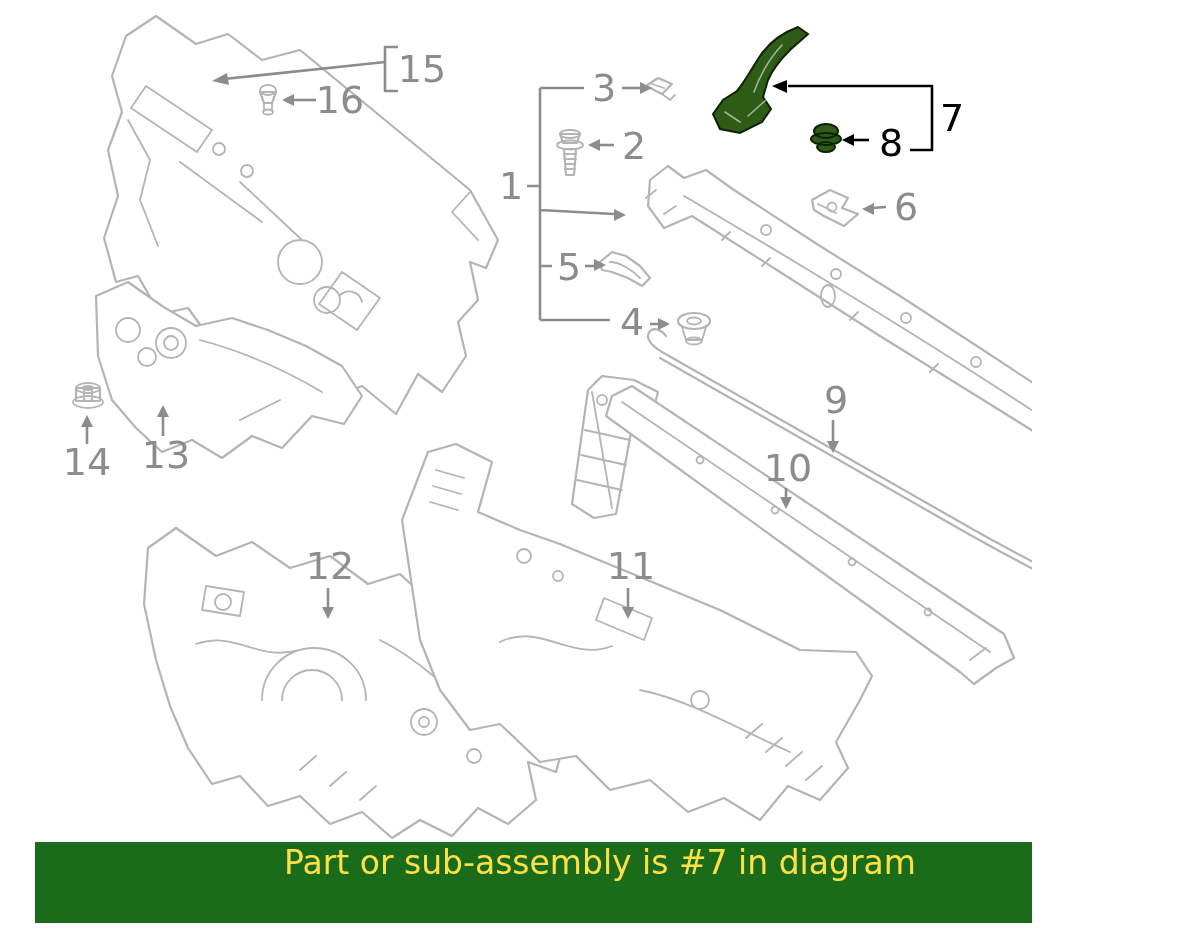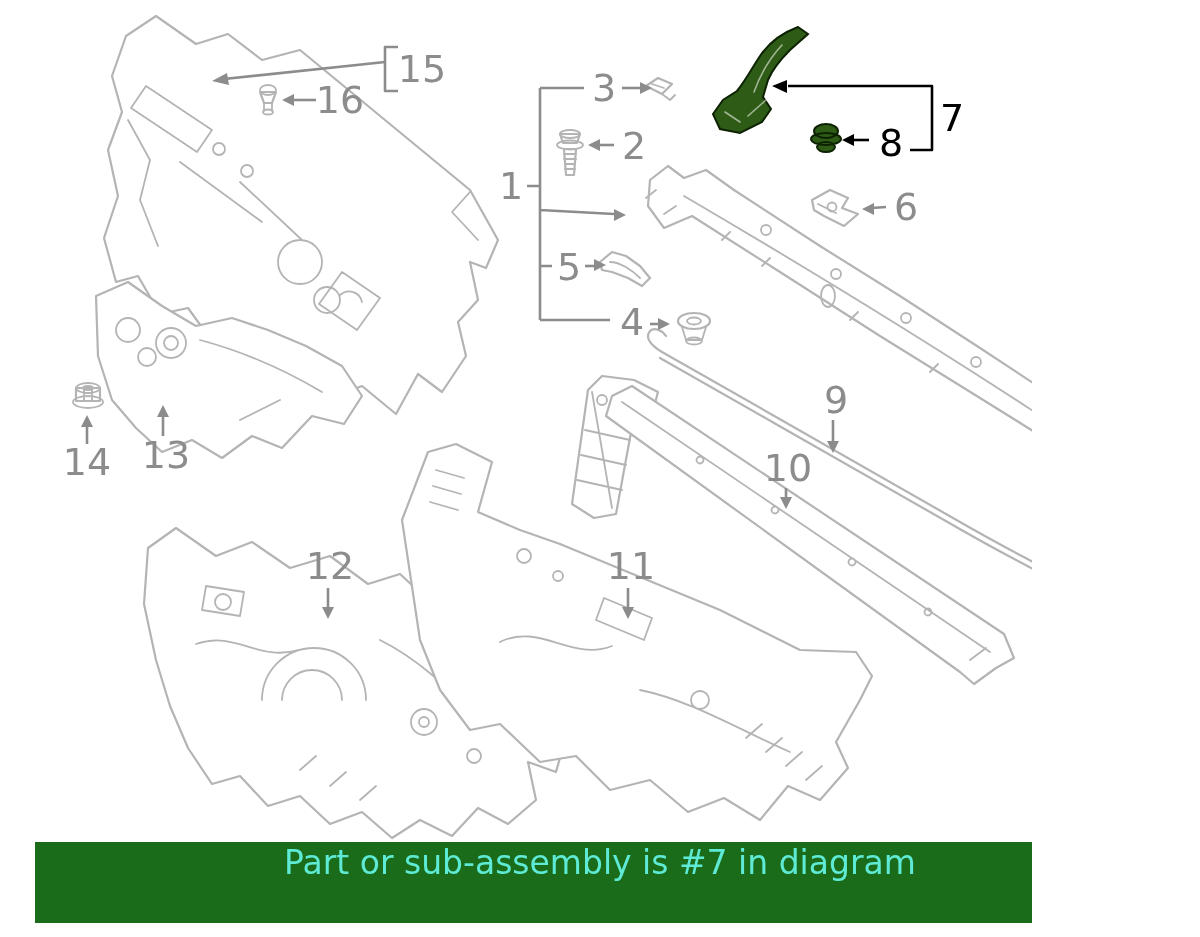--- a/index.html
+++ b/index.html
@@ -15,21 +15,21 @@
   .ah{fill:#8c8c8c;stroke:none;}
   .ct{font-family:"DejaVu Sans",sans-serif;font-size:38px;fill:#8c8c8c;text-anchor:middle;}
   .em .cl{stroke:#000;}
   .em .ah{fill:#000;}
   .em .ct{fill:#000;}
   
   .hl{stroke:#0d2203;stroke-width:2;}
   .hl-detail{fill:none;stroke:#ffffff;stroke-opacity:.55;stroke-width:1.6;stroke-linecap:round;}
   
   .banner{position:absolute;left:35px;top:842px;width:1130px;height:81px;background:#1a6b1a;
-          color:#5eead4;text-align:center;font-size:33px;line-height:40px;padding-top:1px;
+          color:#fde047;text-align:center;font-size:33px;line-height:40px;padding-top:1px;
           box-sizing:border-box;}
 </style>
 </head>
 <body>
 
 <div class="stage">
 <svg width="1200" height="937" viewBox="0 0 1200 937">
 
   <g>
     <path class="outline" d="M126,36 L156,16 L196,44 L228,34 L262,60 L300,50 L470,190 L498,240 L486,268 L470,262 L478,300 L458,322 L466,356 L442,392 L418,374 L396,414 L362,386 L330,398 L302,362 L272,372 L246,336 L214,344 L188,308 L160,314 L138,276 L116,282 L104,238 L118,196 L108,150 L122,112 L112,76 Z"></path>

